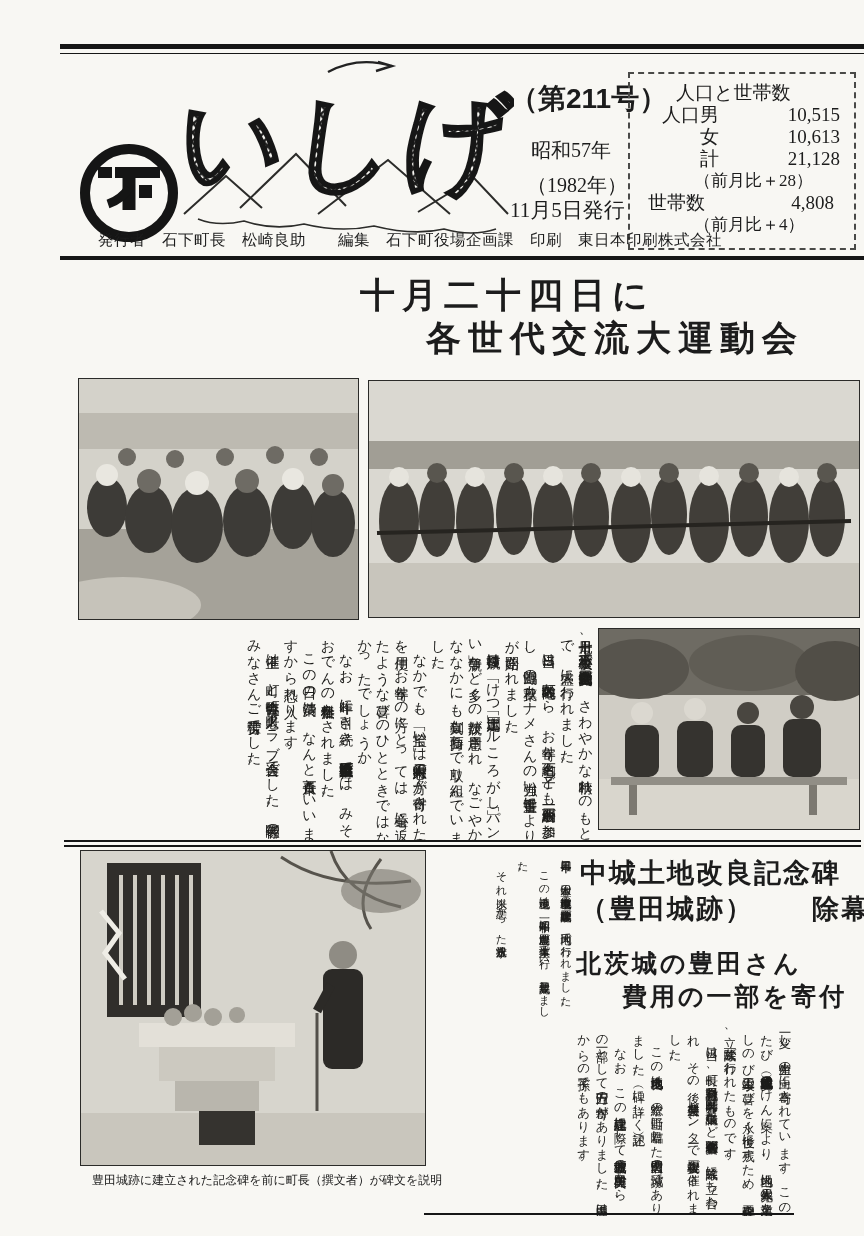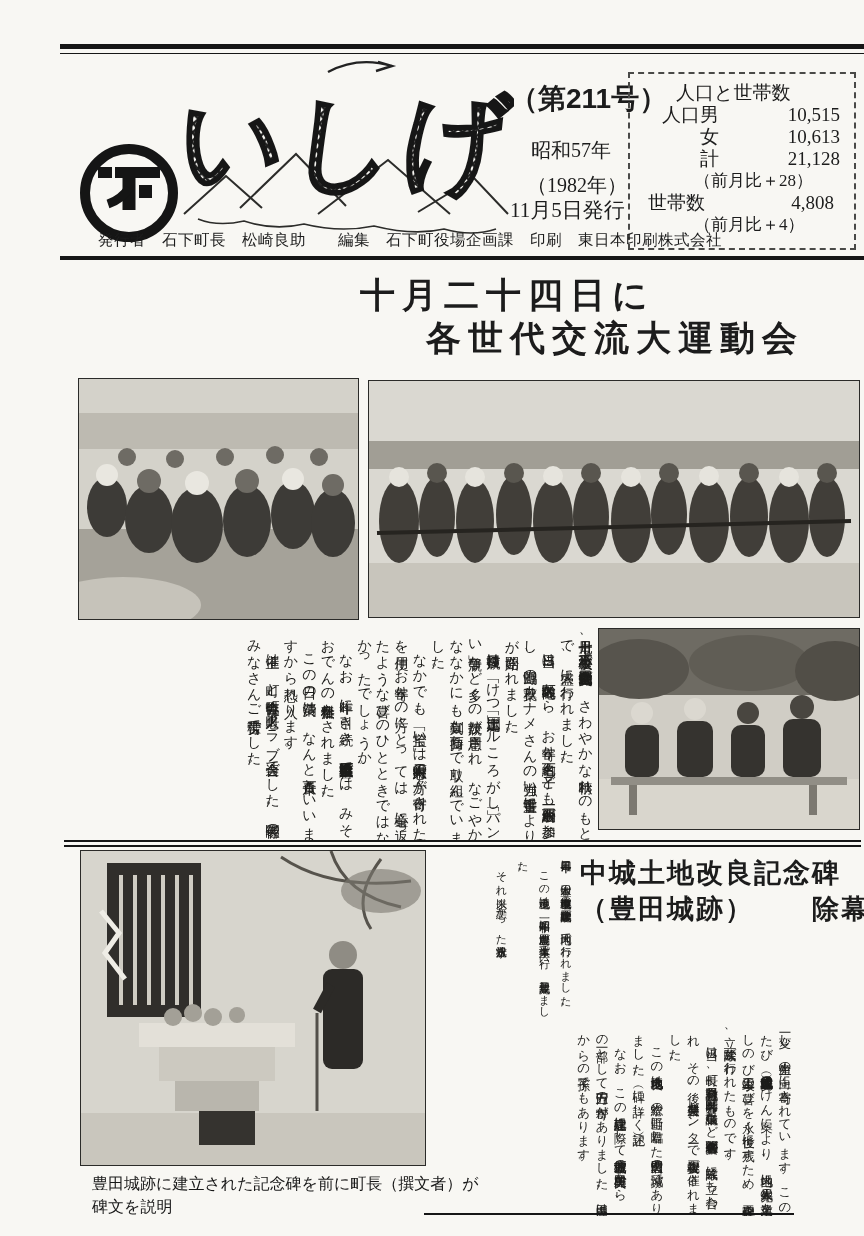--- a/index.html
+++ b/index.html
@@ -32,21 +32,21 @@
   
   .vtext{writing-mode:vertical-rl;-webkit-writing-mode:vertical-rl;text-orientation:mixed;
          overflow:hidden;color:#1d1d1b;}
   .vtext p{margin:0;padding:0;}
   .body1{font-size:14px;line-height:18.4px;}
   .bodyA{font-size:11px;line-height:21.5px;}
   .bodyB{font-size:12.5px;line-height:18.3px;}
   
   .photo{border:1px solid #2b2b29;box-sizing:border-box;background:#cfccc4;}
   .photo svg{display:block;}
-  .caption{font-family:"Liberation Sans",sans-serif;font-size:16px;line-height:1.45;color:#181818;}
+  .caption{font-family:"Liberation Sans",sans-serif;font-size:12px;line-height:1.45;color:#181818;}
 </style>
 </head>
 <body>
 
 <div class="page">
 
   <div class="abs dbl" style="left:60px;top:44px;width:804px;"></div>
 
 
   <svg class="abs" style="left:74px;top:136px;" width="110" height="110" viewBox="0 0 110 110">
@@ -256,20 +256,24 @@
     <p>十月二十四日に、本豊田の中城土地改良事業の竣工記念碑除幕式が、同地内で行われました。</p>
     <p>　この土地改良は、昭和四十一年に豊田農協が事業主体で行い、翌年三月完成しました。</p>
     <p>　それ以来、悪かった排水状況も</p>
   </div>
 
   <div class="abs" style="left:580px;top:856px;">
     <div class="h2line">中城土地改良記念碑</div>
     <div class="h2line">（豊田城跡）　　除幕</div>
   </div>
 
+  <div class="abs" style="left:576px;top:948px;">
+    <div class="sub1">北茨城の豊田さん</div>
+    <div class="sub1" style="margin-left:46px;">費用の一部を寄付</div>
+  </div>
 
   <div class="abs vtext bodyB" style="left:426px;top:1026px;width:368px;height:190px;">
     <p>一変し、生産力の向上に寄与されています。このたび、地元建設委員（代表塚本敏夫氏）のけん案により、当地内に先人累年の遺業をしのび工事竣工の喜びを永く後世に残すため、竣工記念碑を建立、除幕式が行われたものです。</p>
     <p>　当日は、町長、野村県会議員、関井名誉町民、中島議長など来賓関係者約百名が、除幕式に立ち合われ、その後、農業啓発センターで竣工祝賀会が催されました。</p>
     <p>　この土地改良地内は、常総の山野に君臨した名門豊田氏の城跡でありました。（碑に詳しく記述）</p>
     <p>　なお、この記念碑建立に際して北茨城市磯原の豊田美雄氏から、費用の一部として五万円の寄付がありました。豊田氏は初代将基からの子孫でもあります。</p>
   </div>
 
   <div class="abs caption" style="left:92px;top:1172px;width:396px;">豊田城跡に建立された記念碑を前に町長（撰文者）が碑文を説明</div>
 

